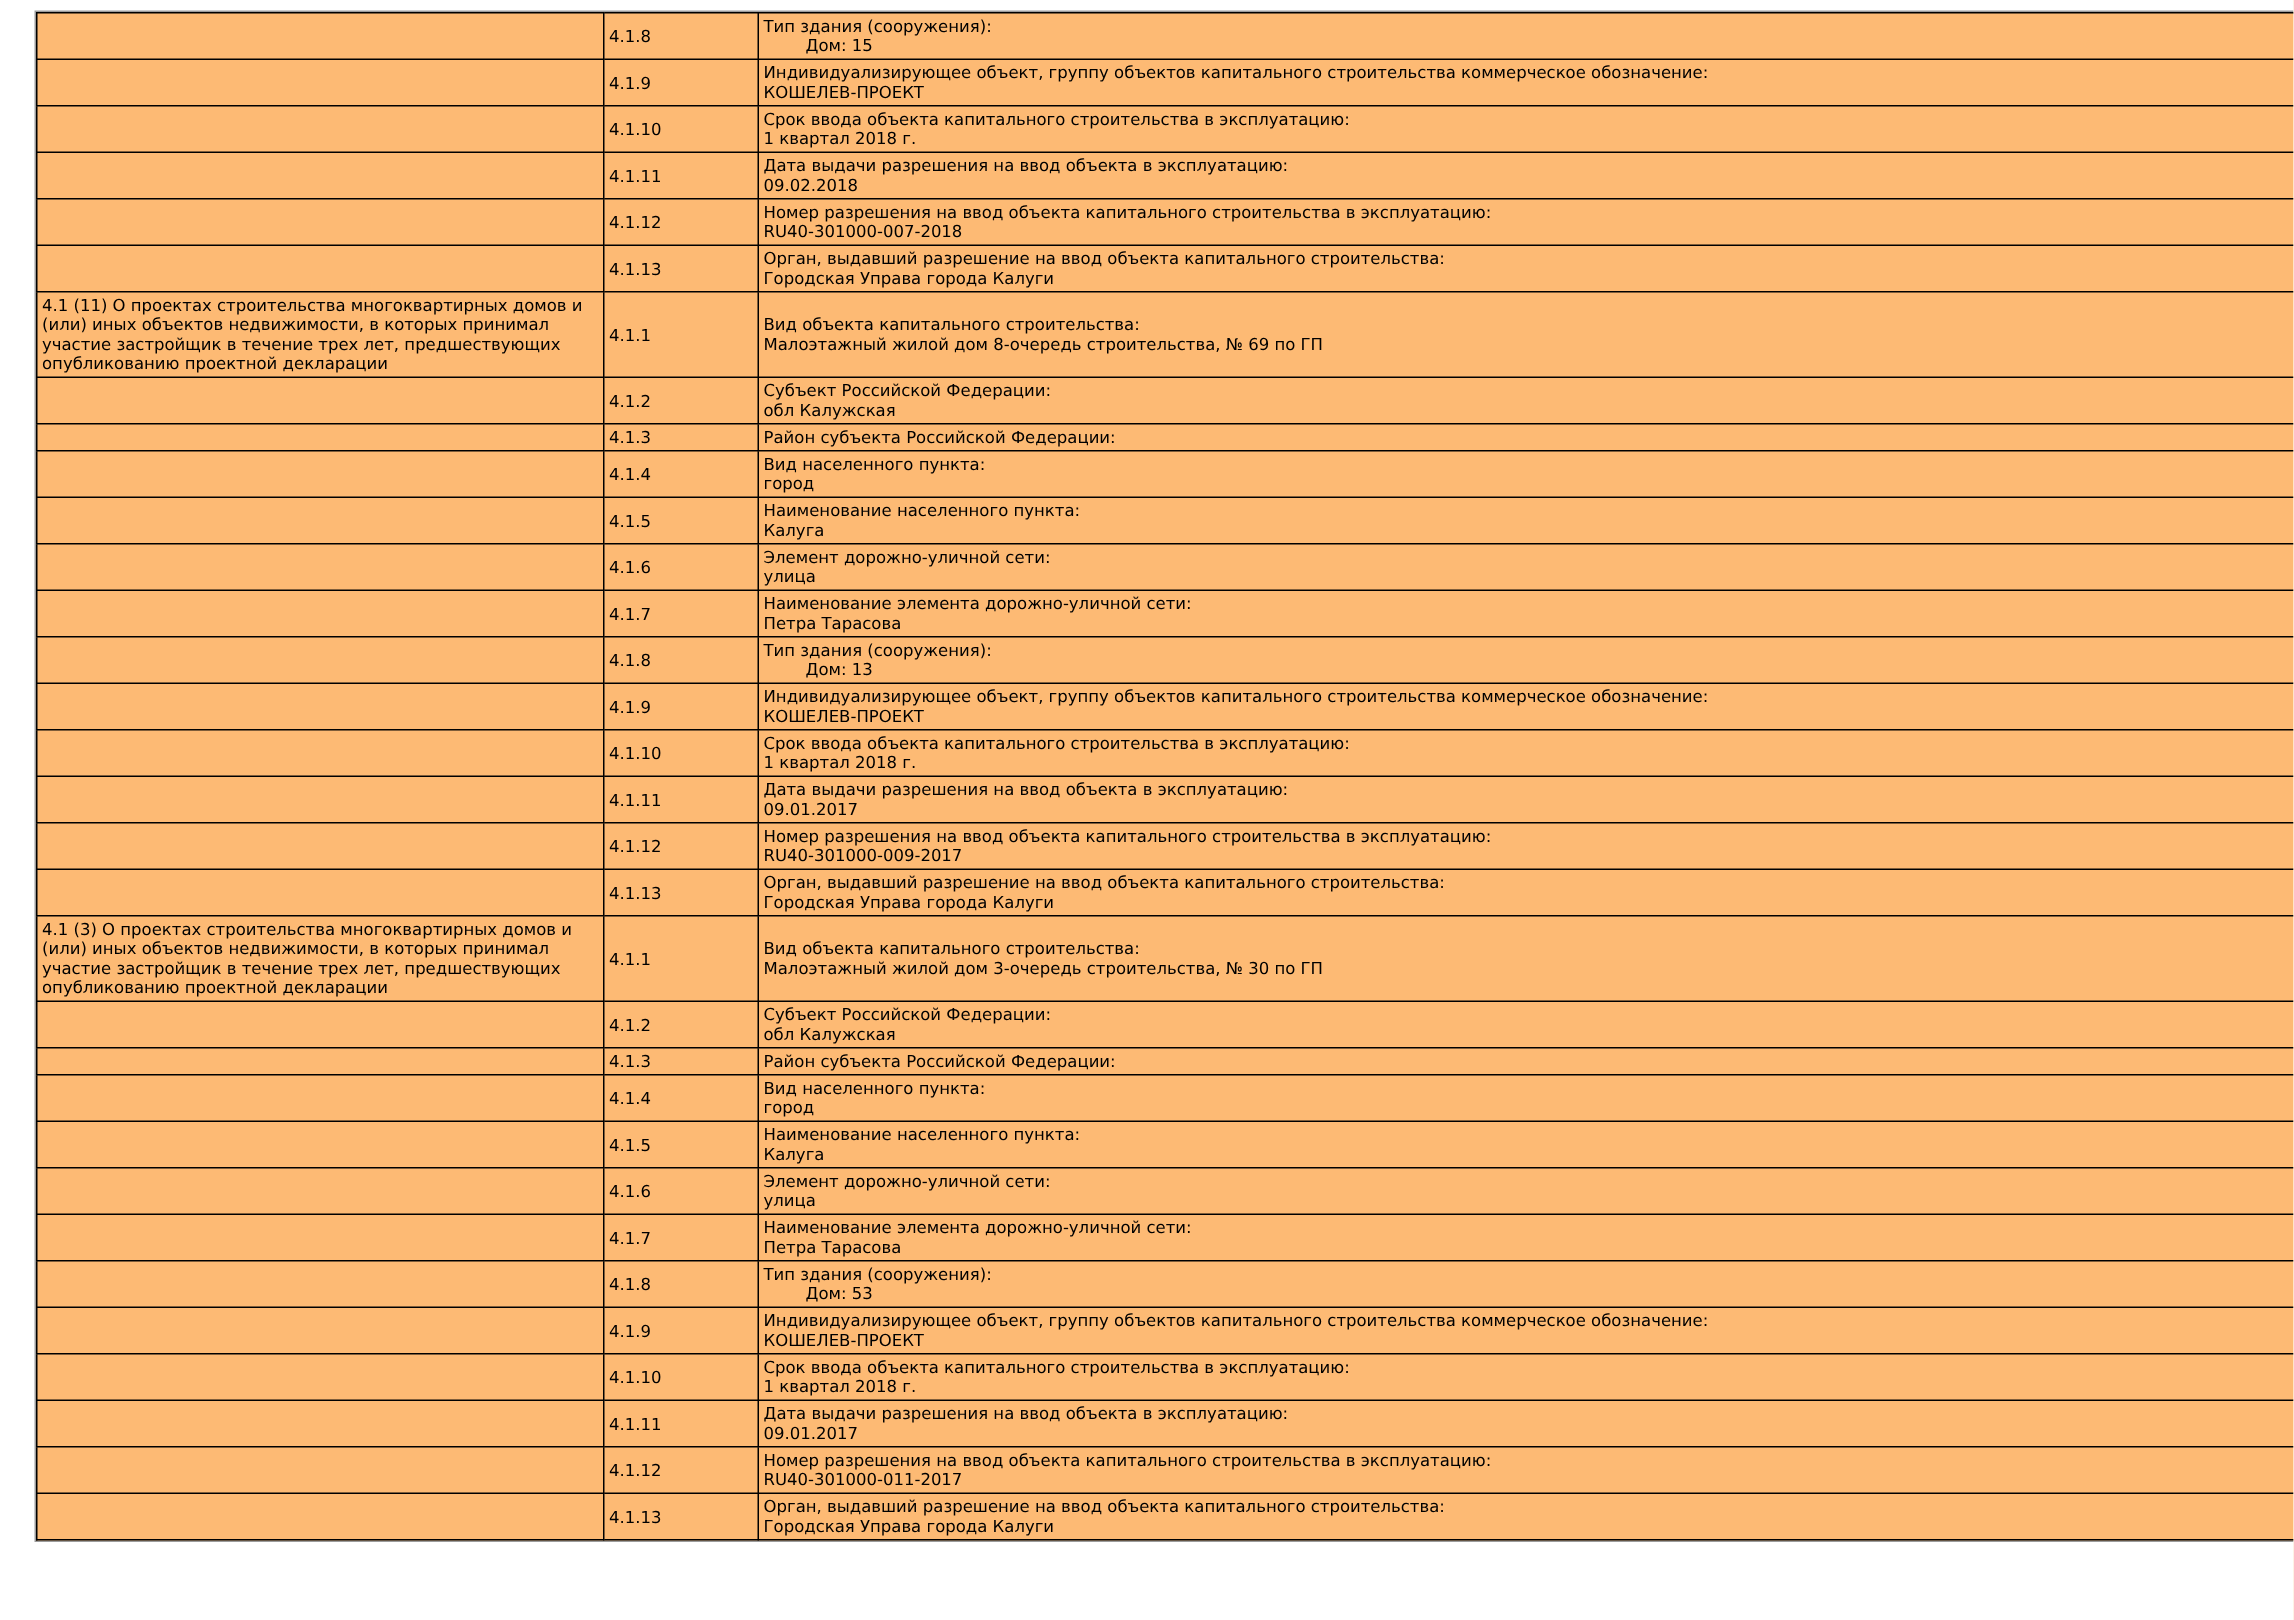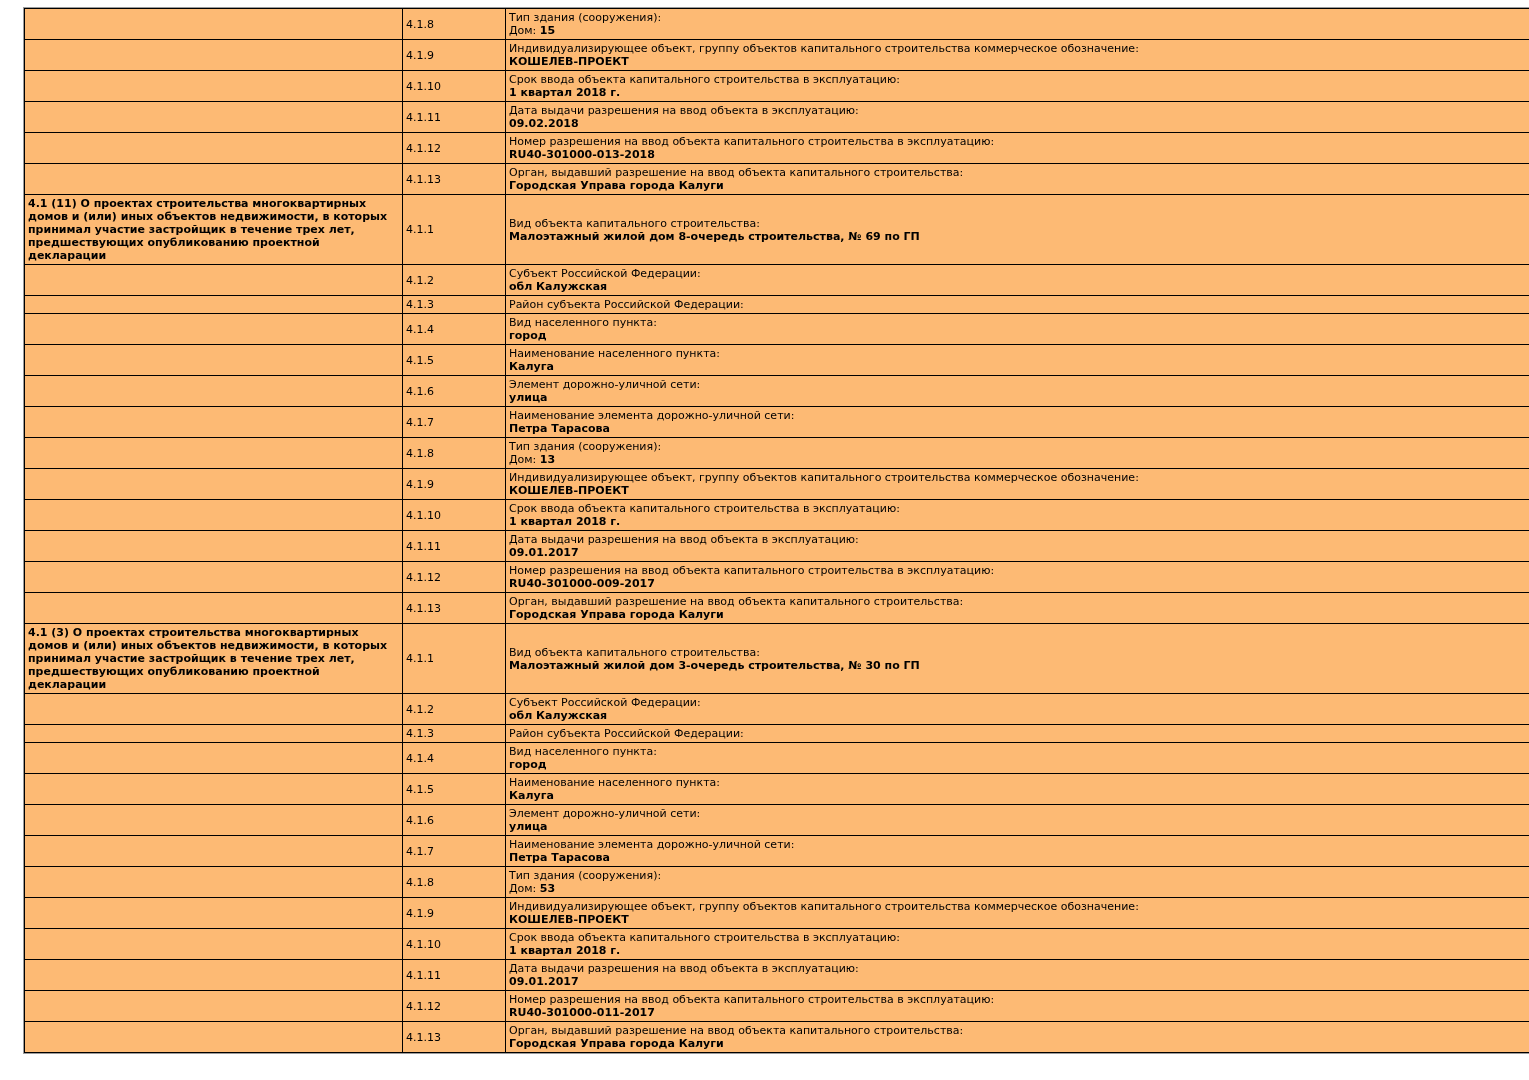--- a/index.html
+++ b/index.html
@@ -37,30 +37,31 @@
     color: #000000;
     overflow: hidden;
   }
   td.c-desc {
     vertical-align: top;
   }
   td.c-num {
     vertical-align: middle;
   }
   .section-desc {
-    font-weight: bold;
+    font-weight: normal;
   }
   .row-label {
     font-weight: normal;
   }
   .row-value-line .row-value-prefix {
     font-weight: normal;
+    margin-left: 28px;
   }
   .row-value-line .row-value {
-    font-weight: bold;
+    font-weight: normal;
   }
 </style>
 </head>
 <body>
 
 <div class="page">
   <table class="decl-table">
     <colgroup>
       <col style="width:378px">
       <col style="width:103px">
@@ -97,21 +98,21 @@
           <td class="c-val">
             <div class="row-label">Дата выдачи разрешения на ввод объекта в эксплуатацию:</div>
             <div class="row-value-line"><span class="row-value">09.02.2018</span></div>
           </td>
         </tr>
         <tr>
           <td class="c-desc"></td>
           <td class="c-num"><span>4.1.12</span></td>
           <td class="c-val">
             <div class="row-label">Номер разрешения на ввод объекта капитального строительства в эксплуатацию:</div>
-            <div class="row-value-line"><span class="row-value">RU40-301000-013-2018</span></div>
+            <div class="row-value-line"><span class="row-value">RU40-301000-007-2018</span></div>
           </td>
         </tr>
         <tr>
           <td class="c-desc"></td>
           <td class="c-num"><span>4.1.13</span></td>
           <td class="c-val">
             <div class="row-label">Орган, выдавший разрешение на ввод объекта капитального строительства:</div>
             <div class="row-value-line"><span class="row-value">Городская Управа города Калуги</span></div>
           </td>
         </tr>

